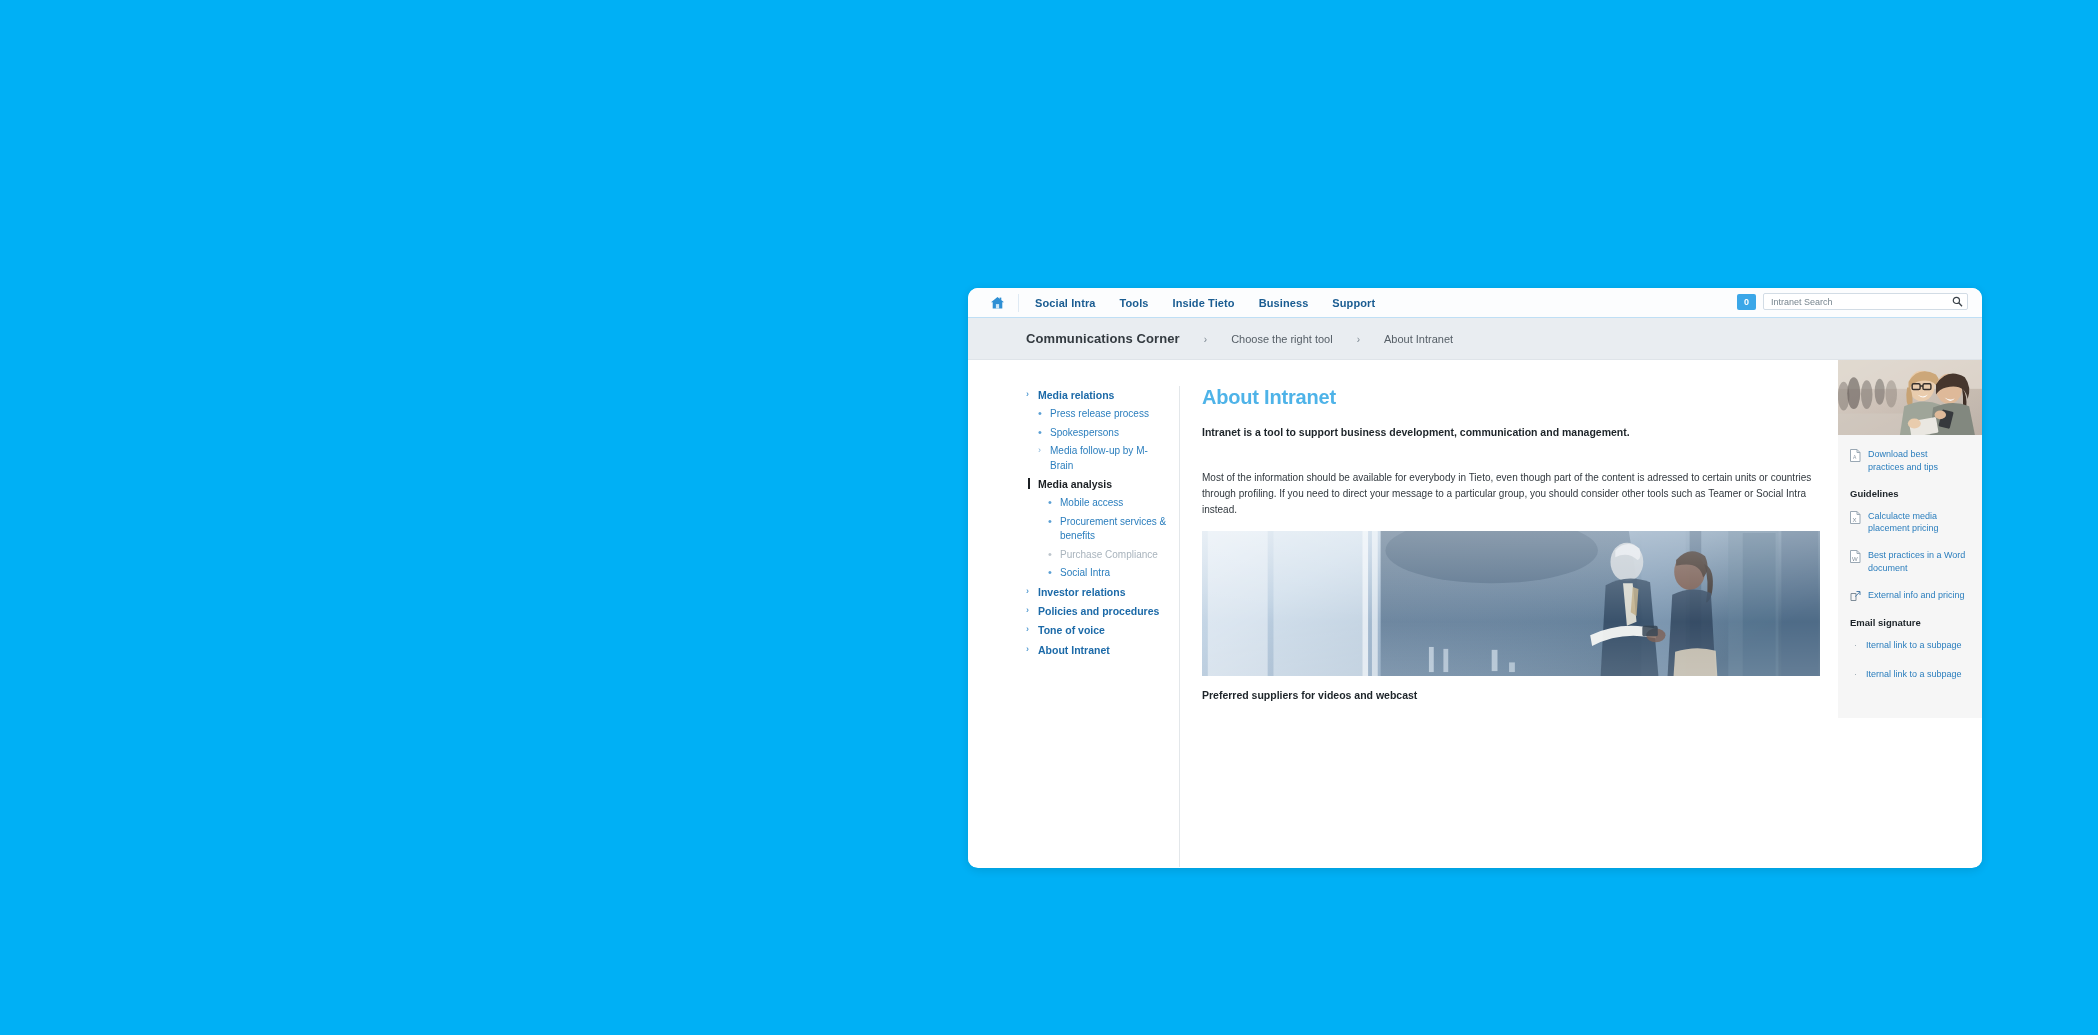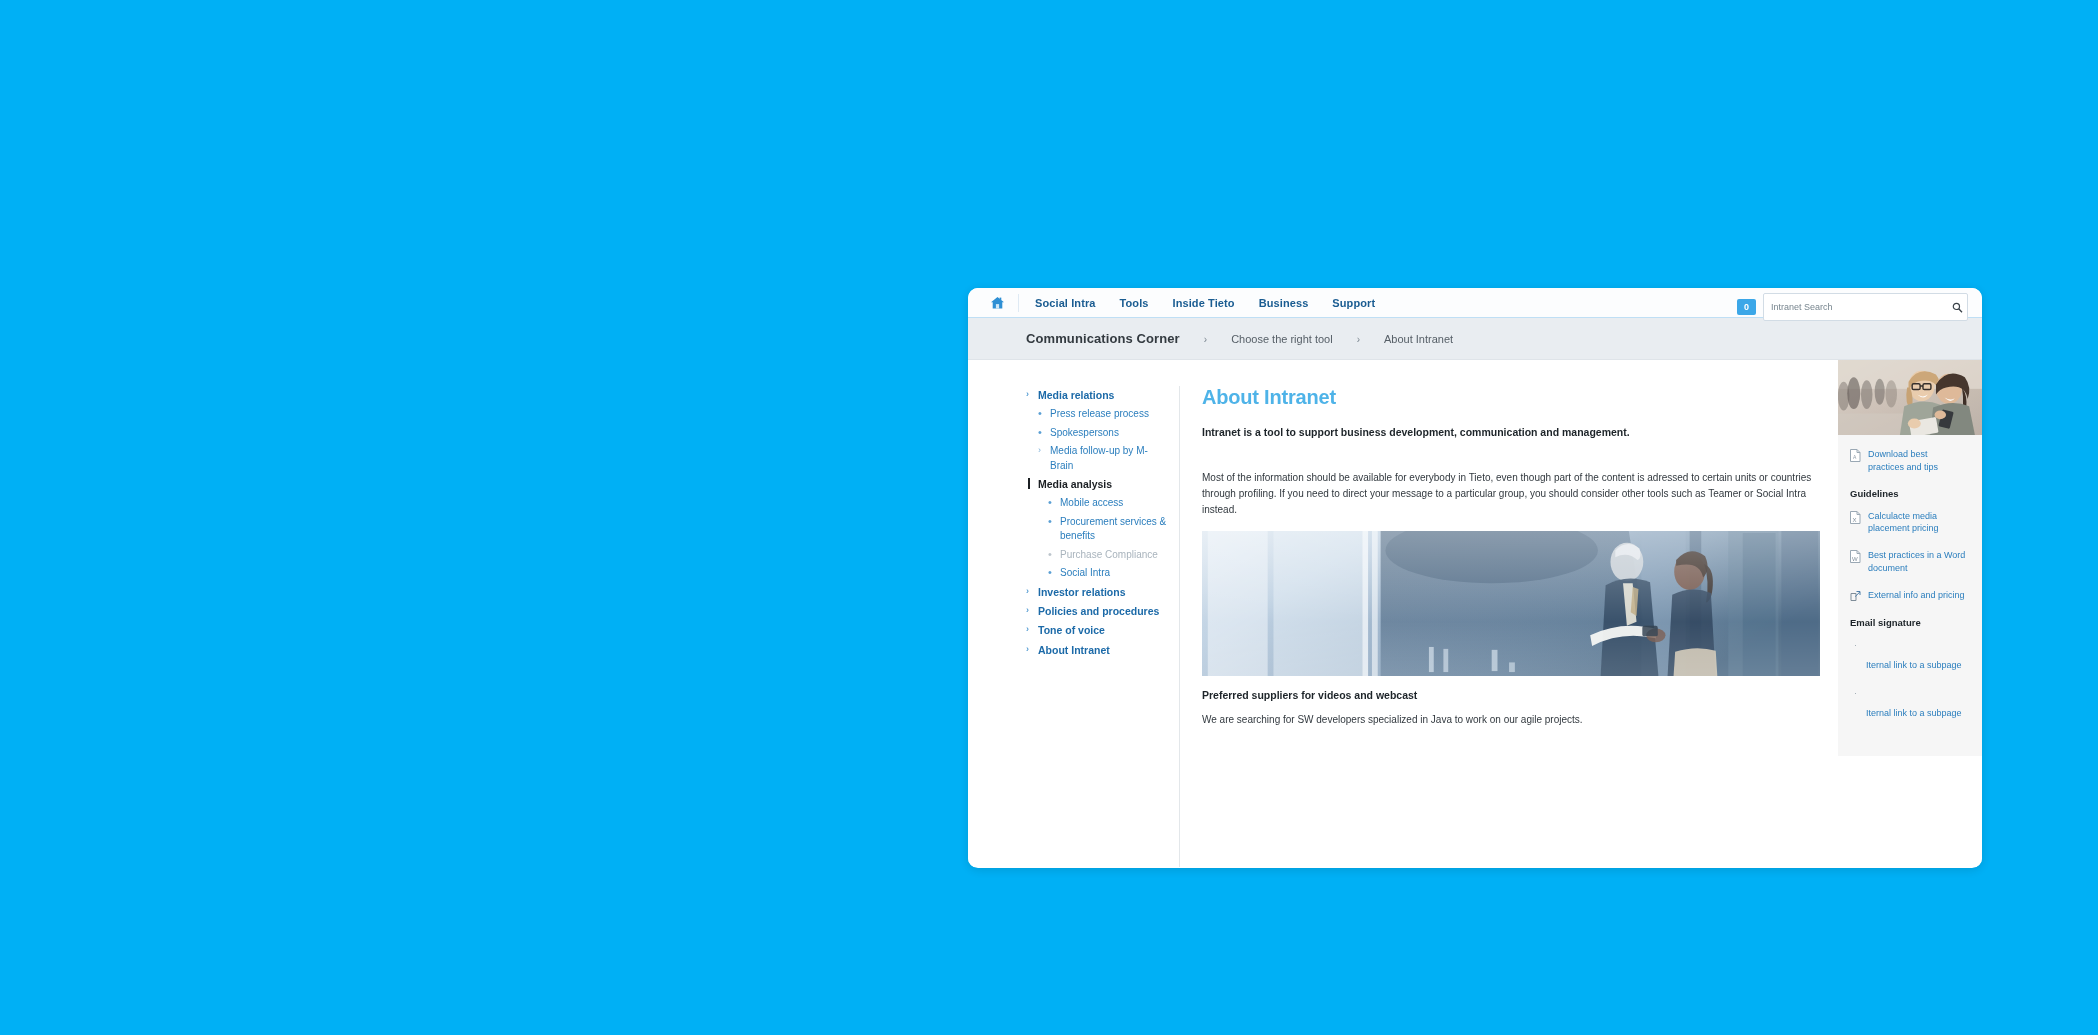--- a/index.html
+++ b/index.html
@@ -86,21 +86,21 @@
     border-radius: 2px;
     color: #ffffff;
     font-size: 9px;
     font-weight: bold;
     display: flex;
     align-items: center;
     justify-content: center;
   }
   .search-box {
     width: 205px;
-    height: 28px;
+    height: 17px;
     background: #ffffff;
     border: 1px solid #d2dce5;
     border-radius: 2px;
     display: flex;
     align-items: center;
     padding: 0 4px 0 7px;
     position: relative;
   }
   .search-box input {
     border: none;
@@ -322,21 +322,20 @@
   }
   .rail-bullet .bdot {
     color: #9aa6af;
     font-size: 9px;
     line-height: 1.5;
   }
   .rail-bullet .txt {
     font-size: 9px;
     color: #2b7ebd;
     line-height: 1.42;
-    margin-top: 20px;
   }
 </style>
 </head>
 <body>
 
 <div class="window">
 
   <div class="topbar">
 
     <div class="home-icon">
@@ -515,21 +514,20 @@
           <rect width="640" height="190" fill="url(#glass)"></rect>
           <rect x="235" y="140" width="5" height="26" fill="#dfeaf3" opacity=".65"></rect>
           <rect x="250" y="142" width="5" height="24" fill="#dfeaf3" opacity=".6"></rect>
           <rect x="300" y="143" width="6" height="22" fill="#e4eef6" opacity=".6"></rect>
           <rect x="318" y="156" width="6" height="10" fill="#e4eef6" opacity=".55"></rect>
           <rect x="0" y="178" width="640" height="12" fill="#ffffff" opacity=".35"></rect>
         </svg>
       </div>
 
       <h2 class="sub-head">Preferred suppliers for videos and webcast</h2>
-      <p class="sub-para">We are searching for SW developers specialized in Java to work on our agile projects.</p>
     </main>
 
     <aside class="rightrail">
 
       <div class="rail-photo">
         <svg viewBox="0 0 200 104" preserveAspectRatio="xMidYMid slice">
           <defs>
             <linearGradient id="bg2" x1="0" y1="0" x2="1" y2="1">
               <stop offset="0%" stop-color="#d9cfc6"></stop>
               <stop offset="45%" stop-color="#cbbfb4"></stop>

